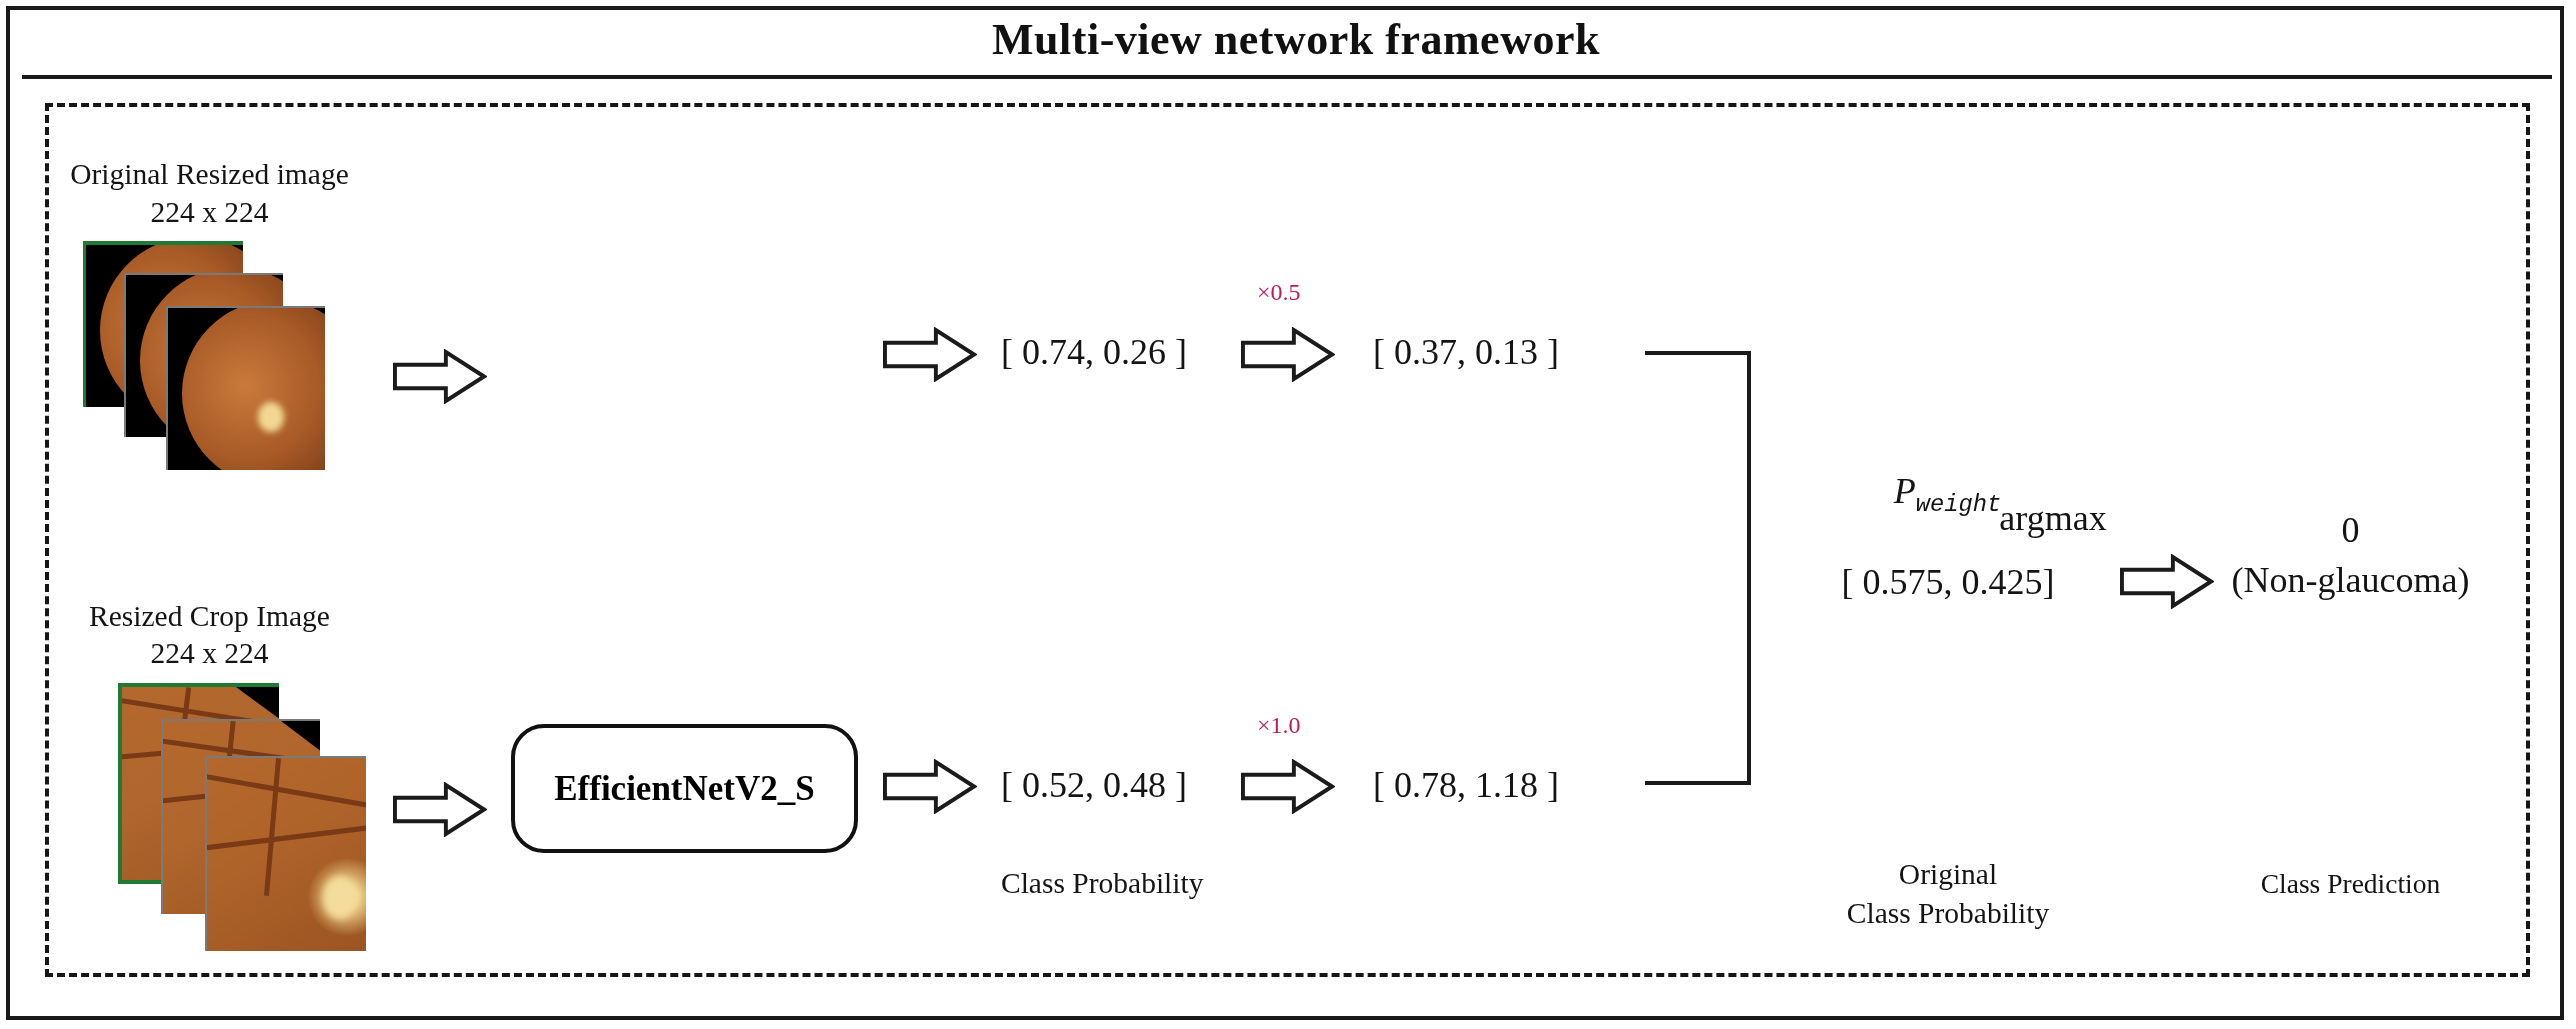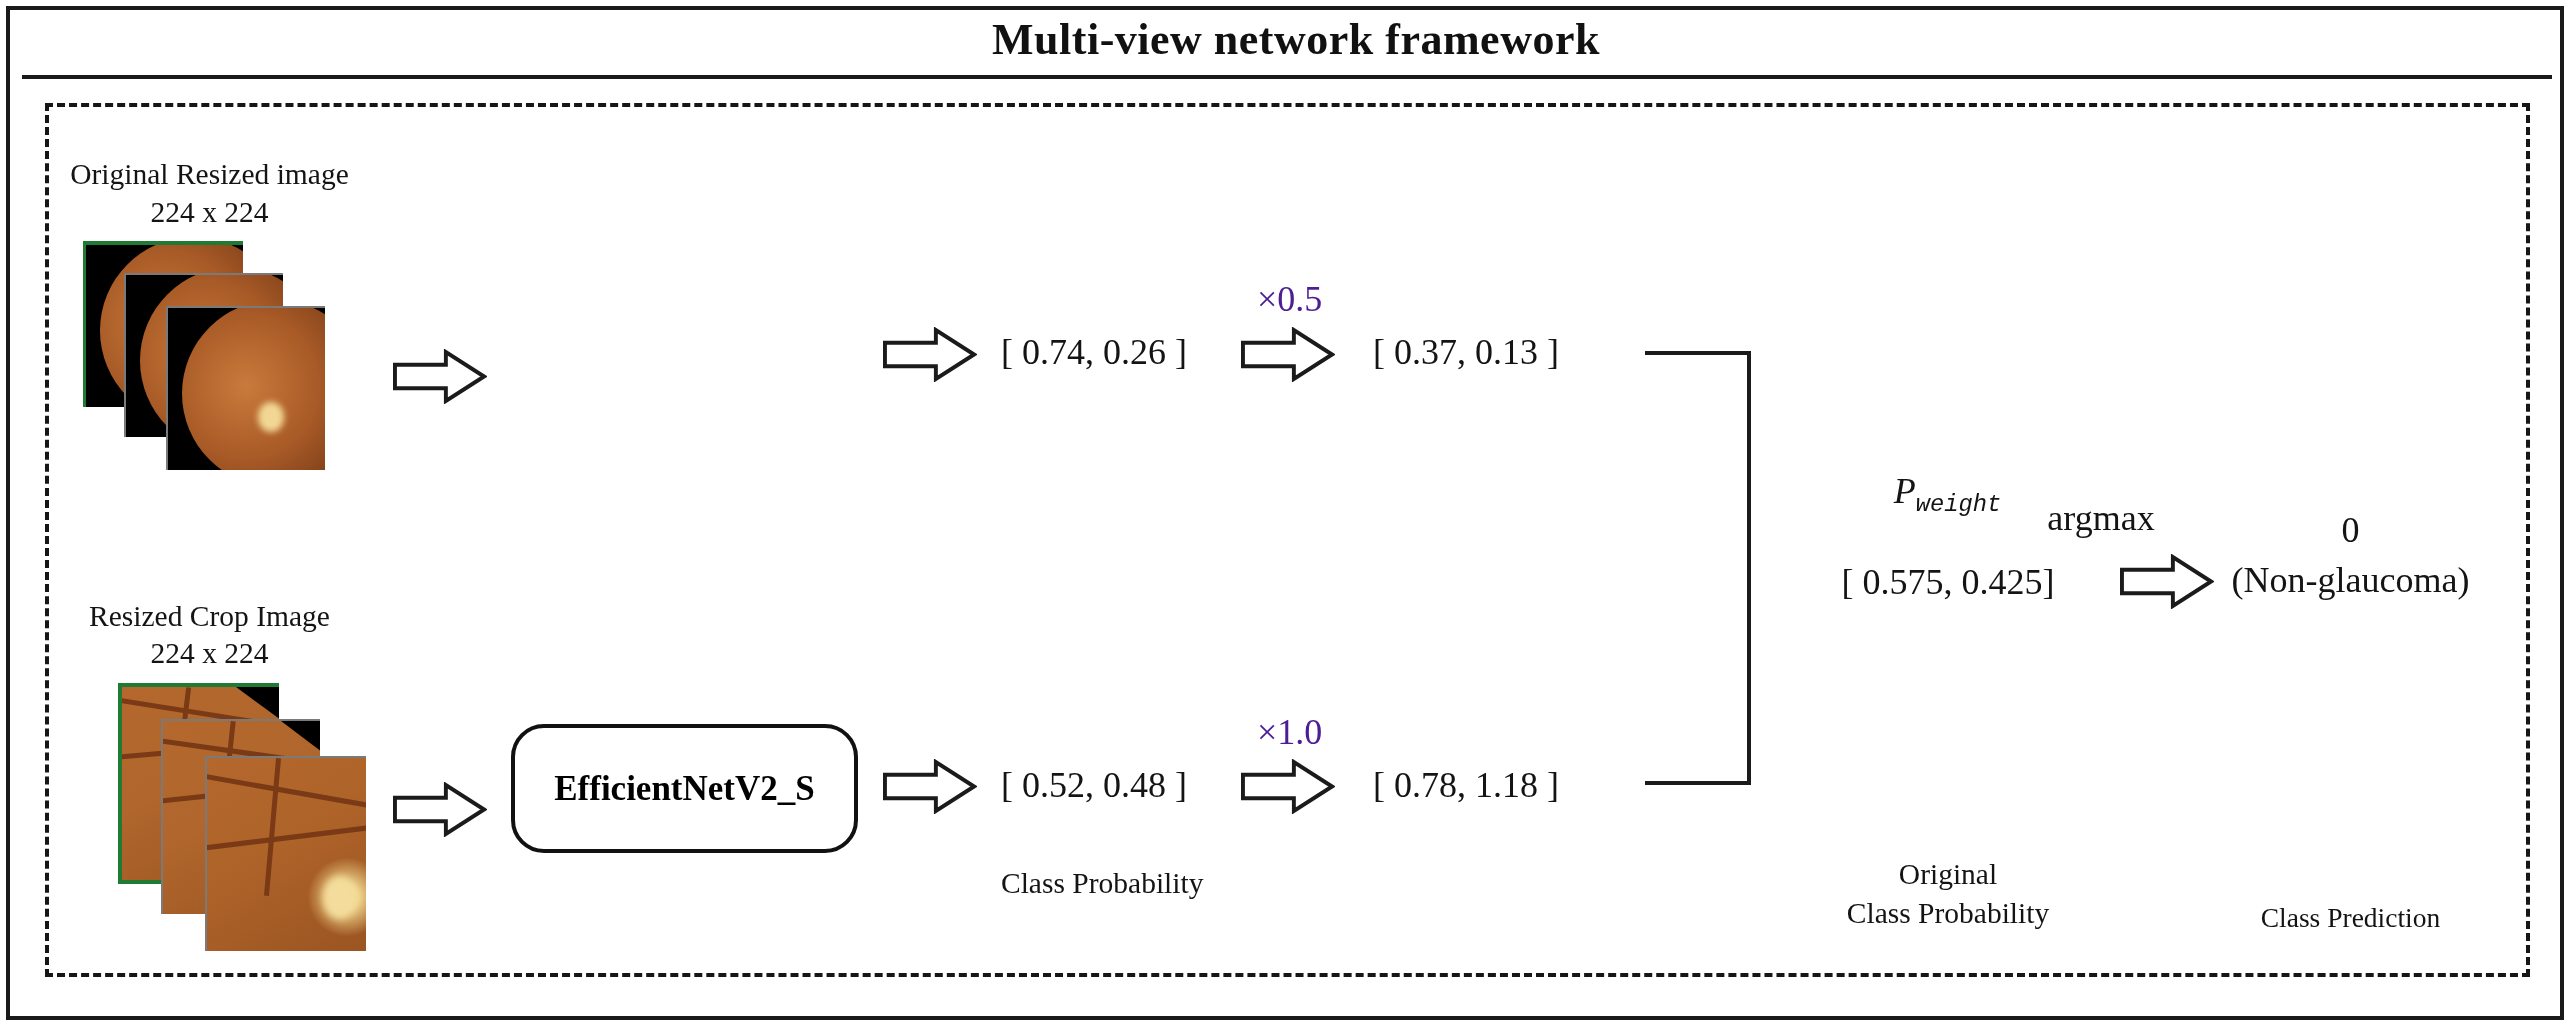--- a/index.html
+++ b/index.html
@@ -45,21 +45,21 @@
     color:#141414;
     font-family:"Liberation Serif", serif;
     white-space:nowrap;
     line-height:1.22;
   }
   .ctr{text-align:center;}
   .sz-cap{font-size:29.5px;}
   .sz-vec{font-size:36px;}
   .sz-box{font-size:35px;font-weight:bold;}
   .sz-small{font-size:27.5px;}
-  .red{color:#4c1d95;font-size:36px;}
+  .red{color:#be185d;font-size:24px;}
   
   .stack{position:absolute;}
   .imgcard{
     position:absolute;
     background:#000;
     overflow:hidden;
   }
   .fundus{
     position:absolute;left:0;top:0;width:100%;height:100%;
     background:#000;
@@ -205,30 +205,30 @@
   <div class="conn" style="left:1747px;top:351px;width:3.9px;height:434px;"></div>
 
   <div class="conn" style="left:1645px;top:781px;width:106px;height:3.9px;"></div>
 
   <div class="txt ctr sz-vec" style="left:1800px;top:470px;width:295px;">
     <span class="ital">P</span><span class="sub">weight</span>
   </div>
 
   <div class="txt ctr sz-vec" style="left:1761px;top:561px;width:374px;">[ 0.575,  0.425]</div>
 
-  <div class="txt ctr sz-vec" style="left:1988px;top:497px;width:226px;">argmax</div>
+  <div class="txt ctr sz-vec" style="left:1940px;top:497px;width:226px;">argmax</div>
 
   <svg class="arrow" style="left:2120px;top:554px;" width="94" height="55" viewBox="0 0 96 56">
     <polygon points="2,16 54,16 54,3 93,28 54,53 54,40 2,40" fill="#ffffff" stroke="#1b1b1b" stroke-width="4"></polygon>
   </svg>
 
   <div class="txt ctr sz-vec" style="left:2193px;top:509px;width:315px;">0</div>
   <div class="txt ctr sz-vec" style="left:2193px;top:559px;width:315px;">(Non-glaucoma)</div>
 
   <div class="txt sz-cap" style="left:1001px;top:866px;">Class Probability</div>
 
   <div class="txt ctr sz-cap" style="left:1761px;top:857px;width:374px;">Original</div>
   <div class="txt ctr sz-cap" style="left:1761px;top:896px;width:374px;">Class Probability</div>
 
-  <div class="txt ctr sz-small" style="left:2193px;top:867px;width:315px;margin-top:34px;">Class Prediction</div>
+  <div class="txt ctr sz-small" style="left:2193px;top:867px;width:315px;">Class Prediction</div>
 
 </div>
 
 
 </body></html>

